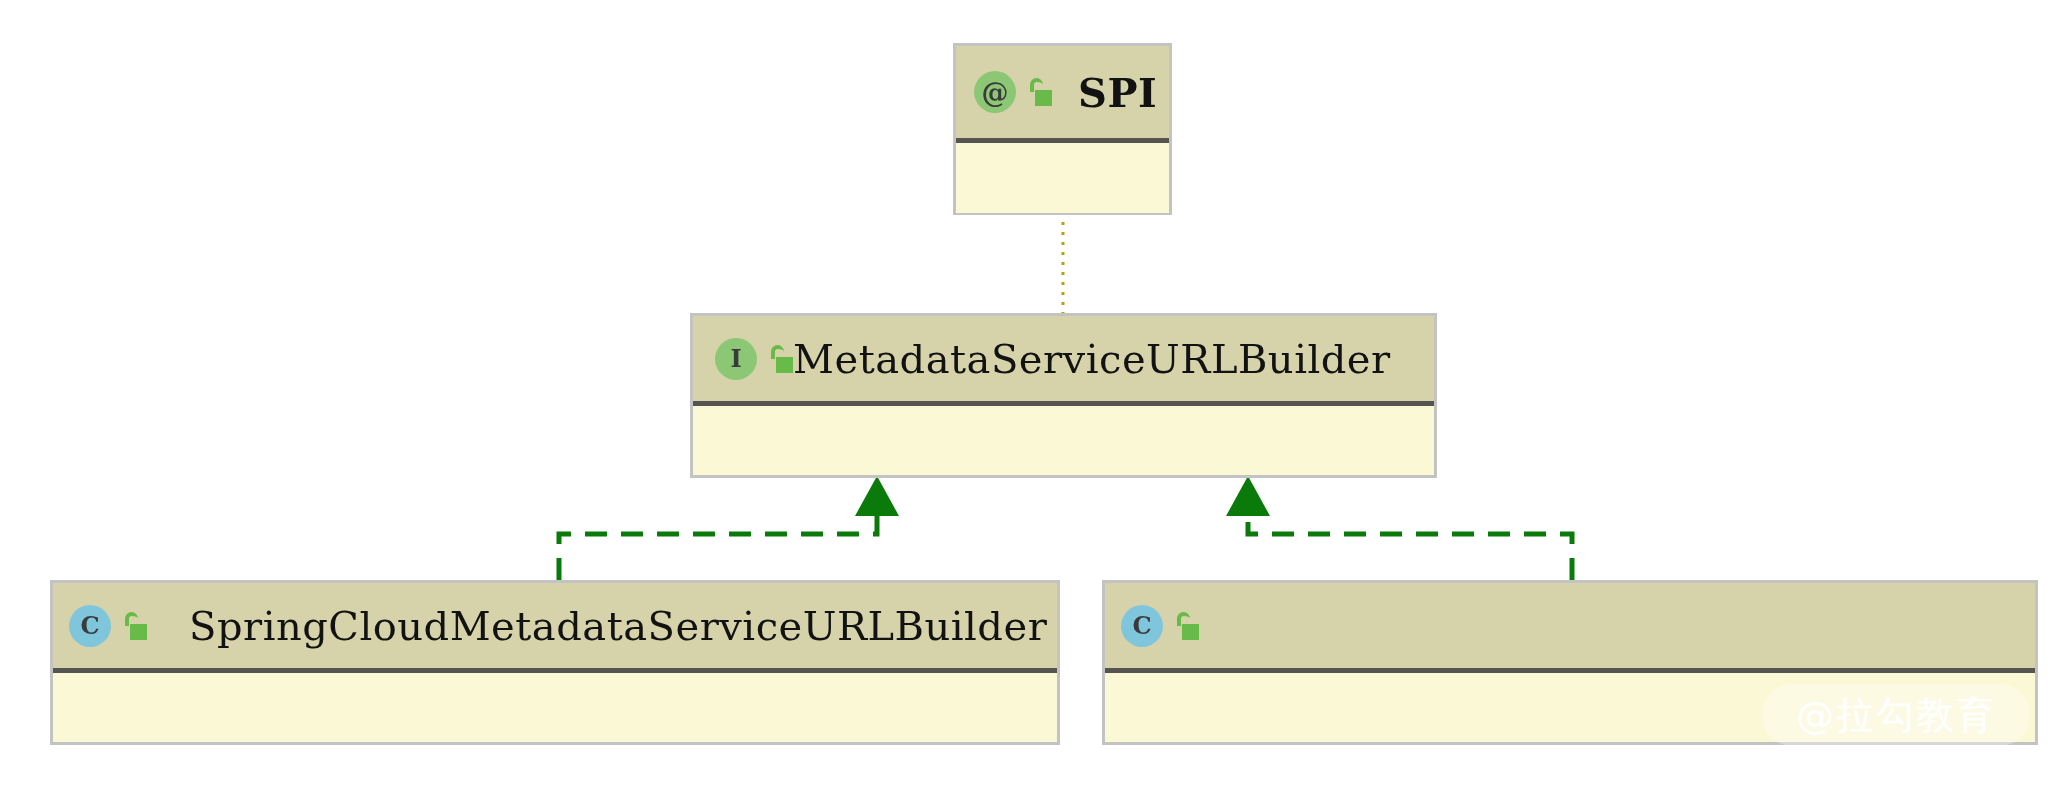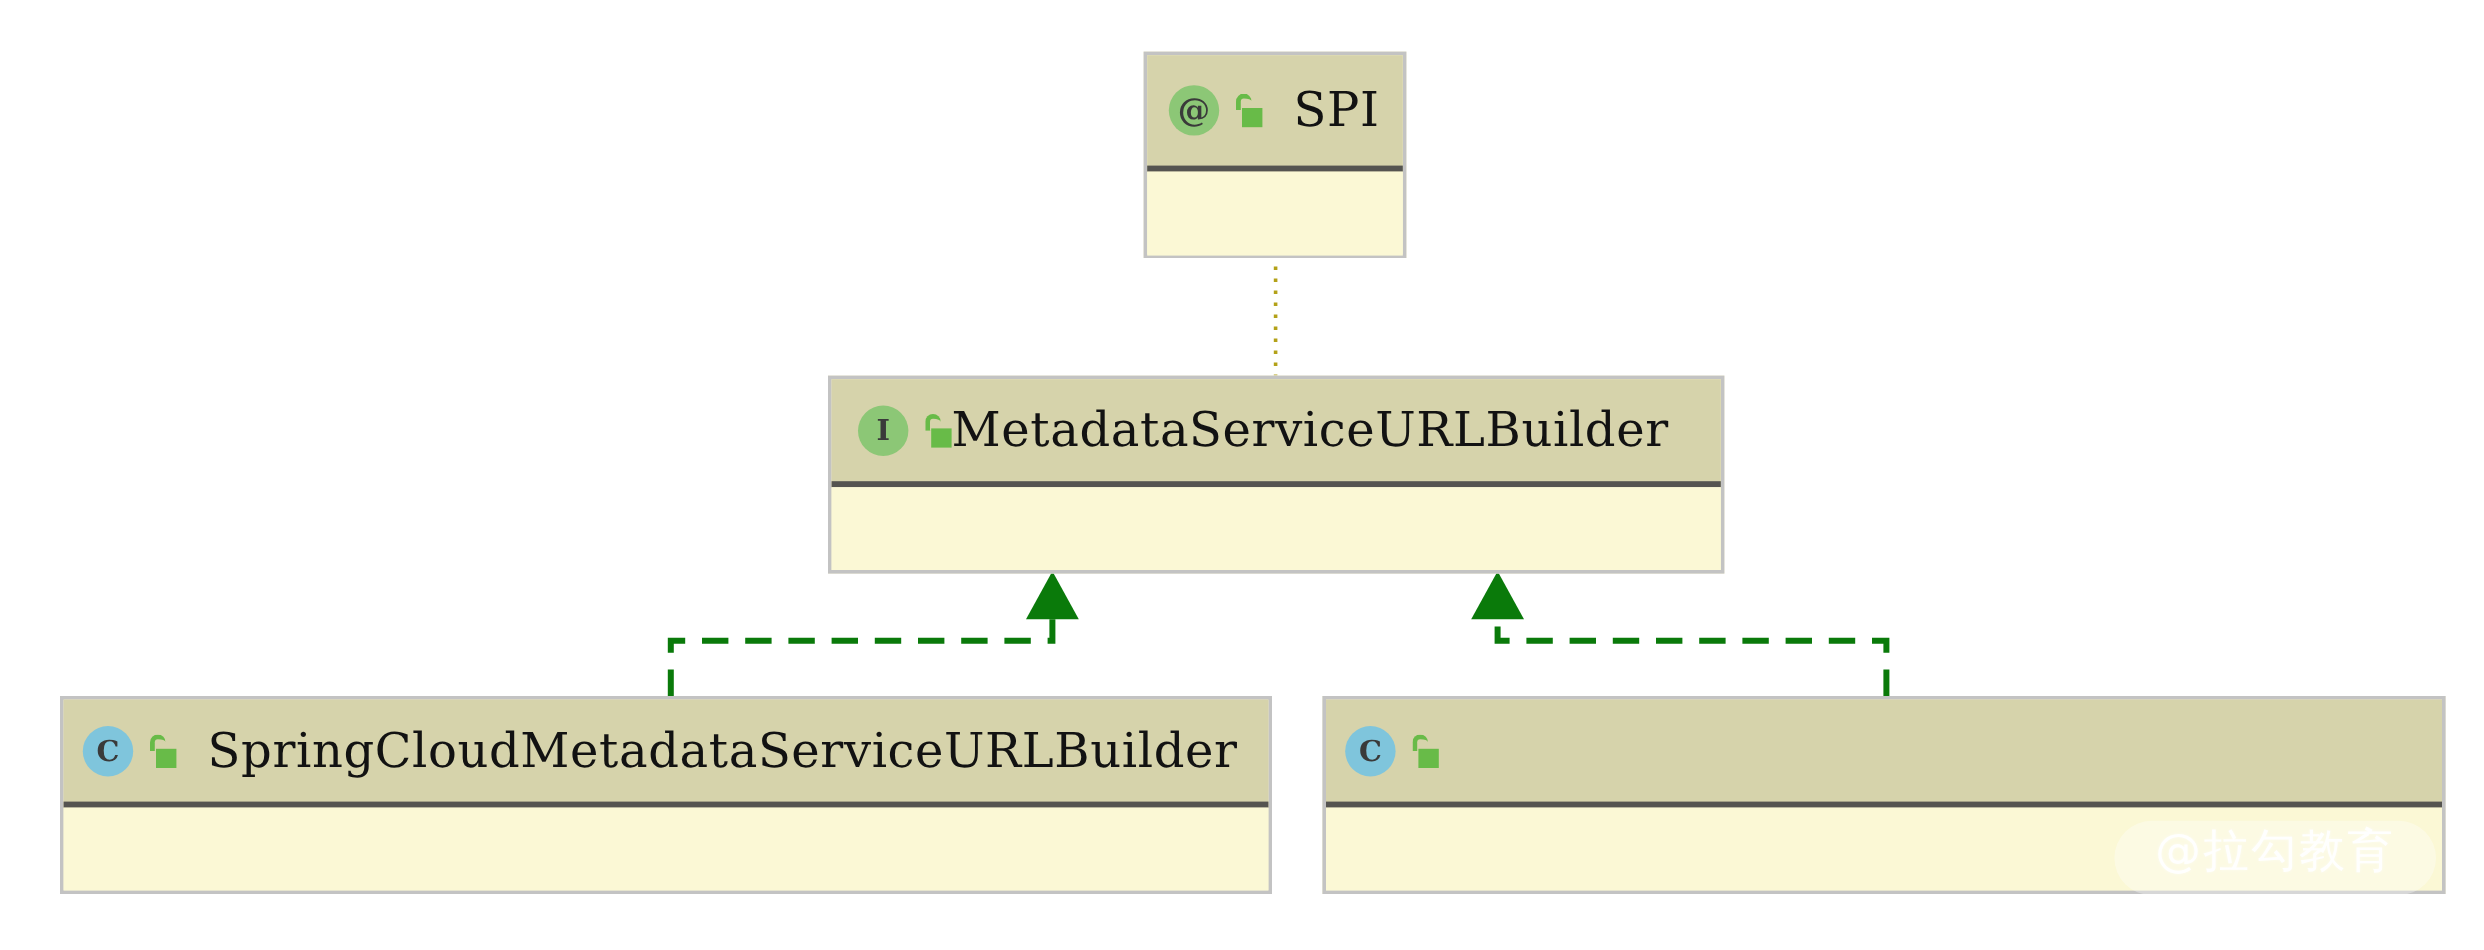--- a/index.html
+++ b/index.html
@@ -107,20 +107,21 @@
     top: 0;
     width: 2070px;
     height: 792px;
     pointer-events: none;
   }
 
   
   .watermark {
     position: absolute;
     display: flex;
+    align-items: center;
     justify-content: center;
     background: rgba(255, 255, 255, 0.34);
     border-radius: 34px;
     font-family: "DejaVu Sans", "Liberation Sans", sans-serif;
     font-size: 38px;
     color: rgba(255, 255, 255, 0.92);
     letter-spacing: 2px;
     text-shadow: 0 0 3px rgba(255,255,255,0.6);
   }
 </style>
@@ -142,21 +143,21 @@
 
   <div class="uml-box" style="left:953px; top:43px; width:219px; height:172px;">
     <div class="uml-header" style="height:97px; padding-left:18px;">
       <span class="icon-slot">
         <span class="badge badge-annotation">@</span>
       </span>
       <span class="lock">
         <span class="shackle"></span>
           <span class="body"></span>
       </span>
-      <span class="uml-title" style="margin-left:26px;">SPI</span>
+      <span class="uml-title" style="margin-left:26px;font-weight:bold;">SPI</span>
     </div>
     <div class="uml-body" style="height:70px;"></div>
   </div>
 
   <div class="uml-box" style="left:690px; top:313px; width:747px; height:165px;">
     <div class="uml-header" style="height:90px; padding-left:22px;">
       <span class="icon-slot">
         <span class="badge badge-interface">I</span>
       </span>
       <span class="lock">
@@ -170,21 +171,21 @@
 
   <div class="uml-box" style="left:50px; top:580px; width:1010px; height:165px;">
     <div class="uml-header" style="height:90px; padding-left:16px;">
       <span class="icon-slot">
         <span class="badge badge-class">C</span>
       </span>
       <span class="lock">
         <span class="shackle"></span>
           <span class="body"></span>
       </span>
-      <span class="uml-title" style="margin-left:26px;">SpringCloudMetadataServiceURLBuilder</span>
+      <span class="uml-title" style="margin-left:42px;">SpringCloudMetadataServiceURLBuilder</span>
     </div>
     <div class="uml-body" style="height:69px;"></div>
   </div>
 
   <div class="uml-box" style="left:1102px; top:580px; width:936px; height:165px;">
     <div class="uml-header" style="height:90px; padding-left:16px;">
       <span class="icon-slot">
         <span class="badge badge-class">C</span>
       </span>
       <span class="lock">

